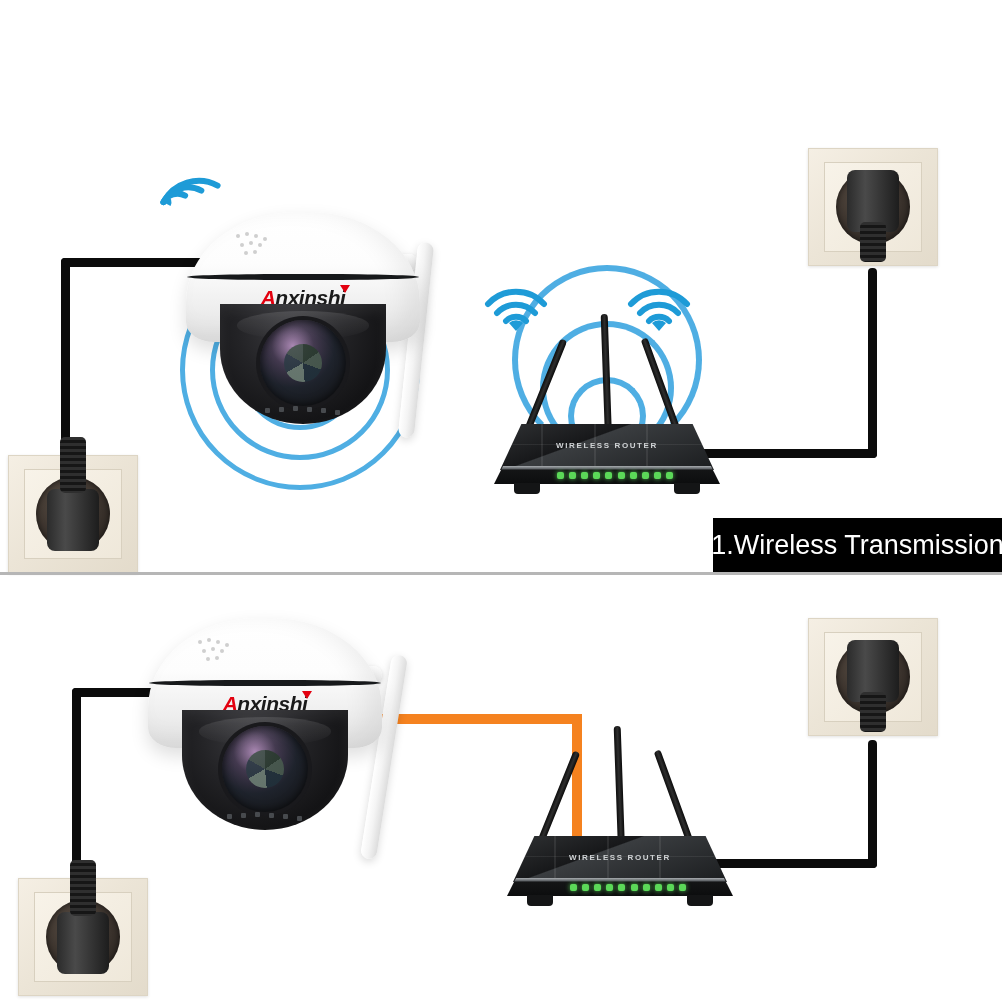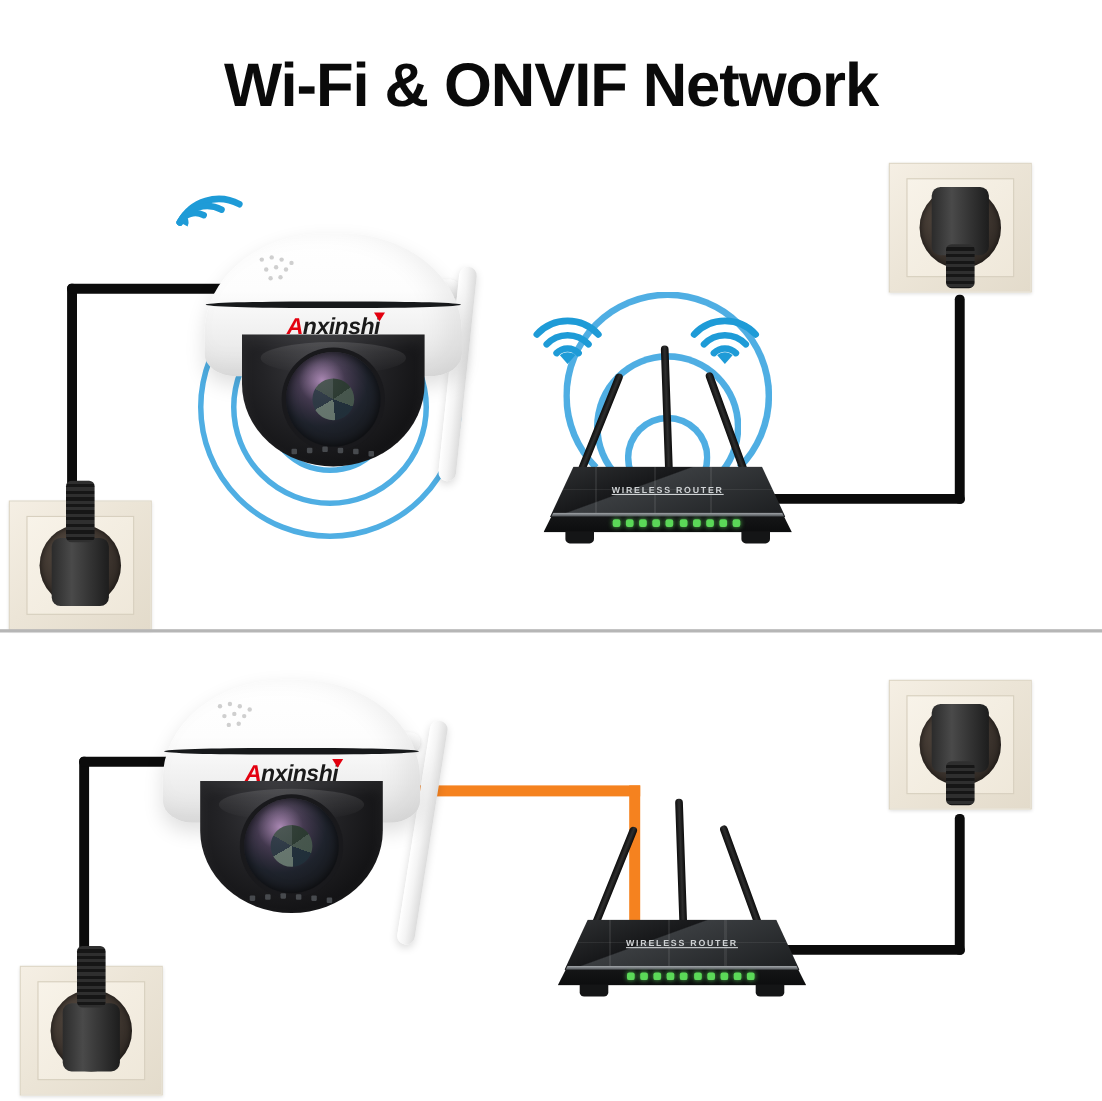--- a/index.html
+++ b/index.html
@@ -288,21 +288,20 @@
   }
   .router .brand {
     position: absolute;
     left: 0; top: 17px;
     width: 214px;
     text-align: center;
     font-size: 8px;
     font-weight: bold;
     letter-spacing: 1.6px;
     color: #cfd2d4;
-    text-decoration: underline;
   }
   .router .front {
     position: absolute;
     left: 2px; bottom: 16px;
     width: 226px; height: 18px;
     background: linear-gradient(180deg, #a9adb1 0%, #5d6165 16%, #141516 22%, #0c0d0e 100%);
     clip-path: polygon(4% 0%, 96% 0%, 100% 100%, 0% 100%);
   }
   .router .leds {
     position: absolute;
@@ -334,21 +333,20 @@
     border-bottom-color: transparent;
     border-radius: 50%;
     transform: translateX(-50%);
   }
 </style>
 </head>
 <body>
 
 <div class="page">
 
-  <div class="title">Wi-Fi &amp; ONVIF Network</div>
 
   <div class="cable" style="left:61px; top:258px; width:9px; height:208px; border-radius:4px;"></div>
   <div class="cable" style="left:61px; top:258px; width:160px; height:9px; border-radius:4px;"></div>
 
   <div class="cable" style="left:868px; top:268px; width:9px; height:190px; border-radius:4px;"></div>
   <div class="cable" style="left:672px; top:449px; width:205px; height:9px; border-radius:4px;"></div>
 
   <div class="socket up" style="left:8px; top:455px;">
     <div class="plate"></div>
     <div class="inner"></div>
@@ -460,20 +458,21 @@
         <i></i>
         <i></i>
         <i></i>
         <i></i>
         <i></i>
     </div>
     <div class="foot" style="left:22px;"></div>
     <div class="foot" style="right:22px;"></div>
   </div>
 
+  <div class="label-box label-wireless">1.Wireless Transmission</div>
 
   <div class="divider"></div>
 
   <div class="cable" style="left:72px; top:688px; width:9px; height:200px; border-radius:4px;"></div>
   <div class="cable" style="left:72px; top:688px; width:132px; height:9px; border-radius:4px;"></div>
 
   <div class="cable-orange" style="left:348px; top:714px; width:234px; height:10px;"></div>
   <div class="cable-orange" style="left:572px; top:714px; width:10px; height:128px;"></div>
 
   <div class="cable" style="left:868px; top:740px; width:9px; height:128px; border-radius:4px;"></div>

